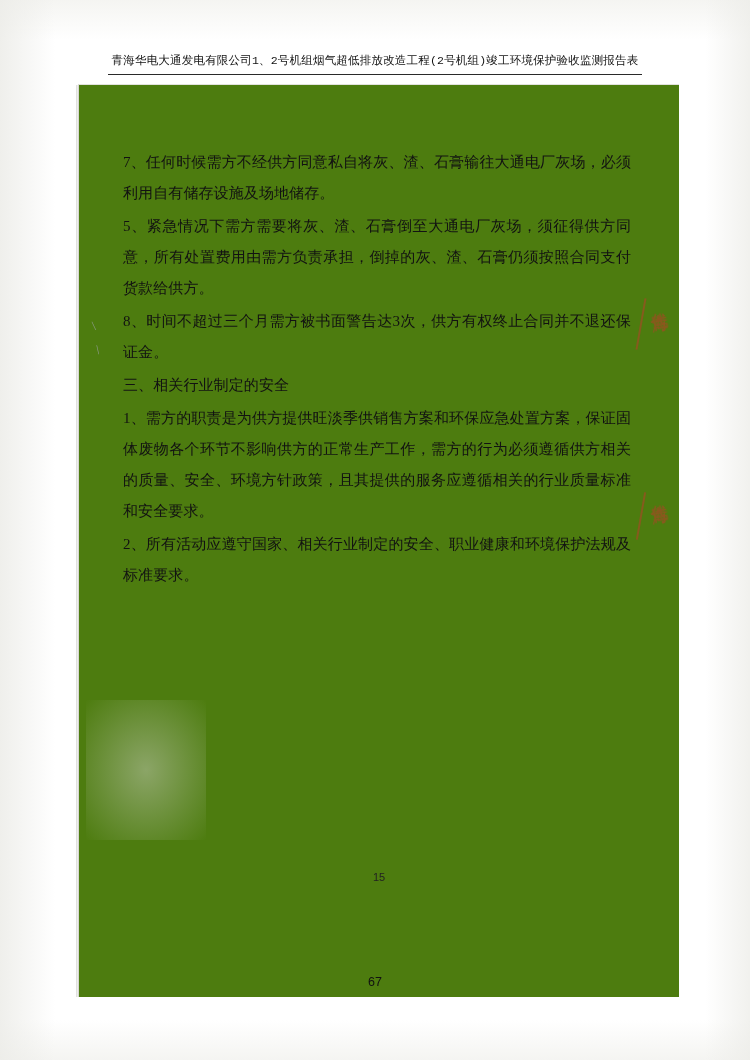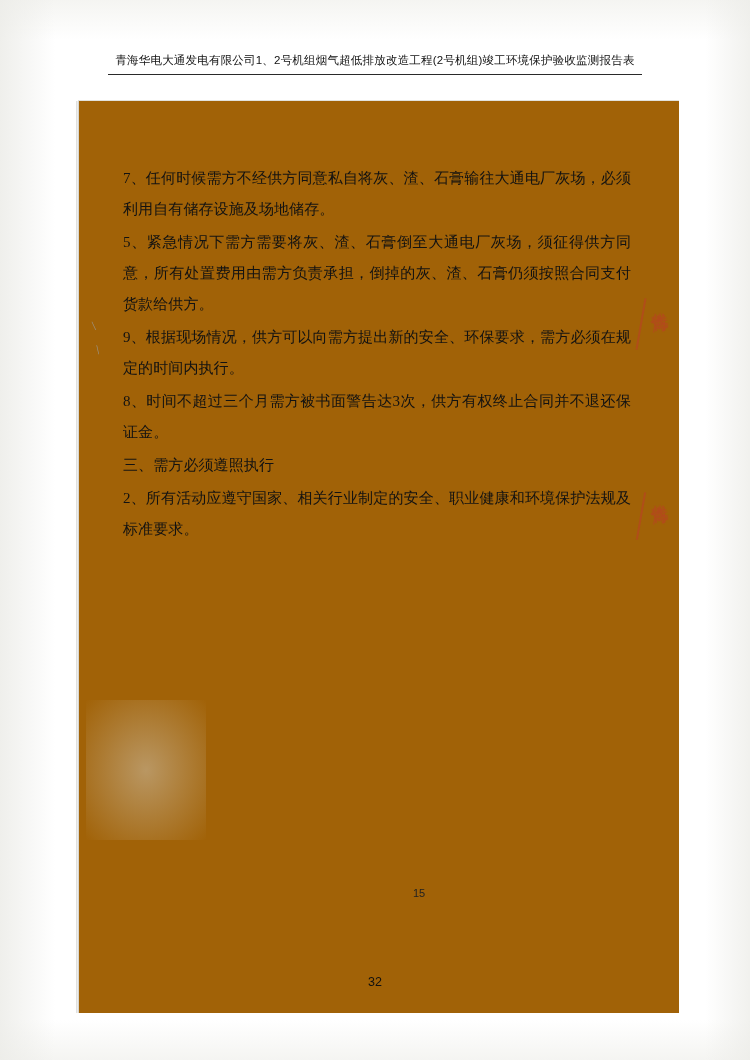--- a/index.html
+++ b/index.html
@@ -40,40 +40,40 @@
     position: absolute;
     top: 50px;
     left: 0;
     right: 0;
     text-align: center;
   }
   .doc-header .header-text {
     font-size: 11.5px;
     letter-spacing: 0.2px;
     color: #111;
-    font-family: Liberation Sans, sans-serif;
+    font-family: Liberation Mono, monospace;
     display: inline-block;
   }
   .header-rule {
     position: absolute;
     top: 74px;
     left: 108px;
     right: 108px;
     height: 1px;
     background: #2a2a2a;
   }
 
   
   .inner-sheet {
     position: absolute;
-    top: 100px;
+    top: 84px;
     left: 78px;
     width: 600px;
     height: 912px;
-    background: #a16207;
+    background: #4d7c0f;
     border-left: 1px solid #d9d9d4;
     border-top: 1px solid #e2e2dd;
     box-shadow: 0 0 0 0 rgba(0,0,0,0);
   }
   .inner-sheet:after {
     content: "";
     position: absolute;
     left: -3px;
     top: 0;
     bottom: 0;
@@ -101,21 +101,20 @@
   
   .inner-page-num {
     position: absolute;
     top: 786px;
     left: 0;
     width: 600px;
     text-align: center;
     font-size: 11px;
     color: #222;
     font-family: "Liberation Sans", "DejaVu Sans", sans-serif;
-    padding-left: 40px;
   }
 
   
   .outer-page-num {
     position: absolute;
     top: 975px;
     left: 0;
     width: 750px;
     text-align: center;
     font-size: 12.5px;
@@ -180,34 +179,34 @@
   <div class="doc-header">
     <span class="header-text">青海华电大通发电有限公司1、2号机组烟气超低排放改造工程(2号机组)竣工环境保护验收监测报告表</span>
   </div>
   <div class="header-rule"></div>
 
   <div class="inner-sheet">
 
     <div class="body-text">
       <p class="para">7、任何时候需方不经供方同意私自将灰、渣、石膏输往大通电厂灰场，必须利用自有储存设施及场地储存。</p>
       <p class="para">5、紧急情况下需方需要将灰、渣、石膏倒至大通电厂灰场，须征得供方同意，所有处置费用由需方负责承担，倒掉的灰、渣、石膏仍须按照合同支付货款给供方。</p>
-      <p class="para">9、根据现场情况，供方可以向需方提出新的安全、环保要求，需方必须在规定的时间内执行。</p>
       <p class="para">8、时间不超过三个月需方被书面警告达3次，供方有权终止合同并不退还保证金。</p>
-      <p class="para">三、需方必须遵照执行</p>
+      <p class="para">三、相关行业制定的安全</p>
+      <p class="para">1、需方的职责是为供方提供旺淡季供销售方案和环保应急处置方案，保证固体废物各个环节不影响供方的正常生产工作，需方的行为必须遵循供方相关的质量、安全、环境方针政策，且其提供的服务应遵循相关的行业质量标准和安全要求。</p>
       <p class="para">2、所有活动应遵守国家、相关行业制定的安全、职业健康和环境保护法规及标准要求。</p>
     </div>
 
     <div class="inner-page-num">15</div>
   </div>
 
   <div class="smudge"></div>
 
   <div class="pencil p1">\</div>
   <div class="pencil p2">\</div>
 
   <div class="seal-stroke sk1"></div>
   <div class="seal-stroke sk2"></div>
   <div class="seal seal-1">代青海</div>
   <div class="seal seal-2">代青海</div>
 
-  <div class="outer-page-num">32</div>
+  <div class="outer-page-num">67</div>
 
 </div>
 
 </body></html>

